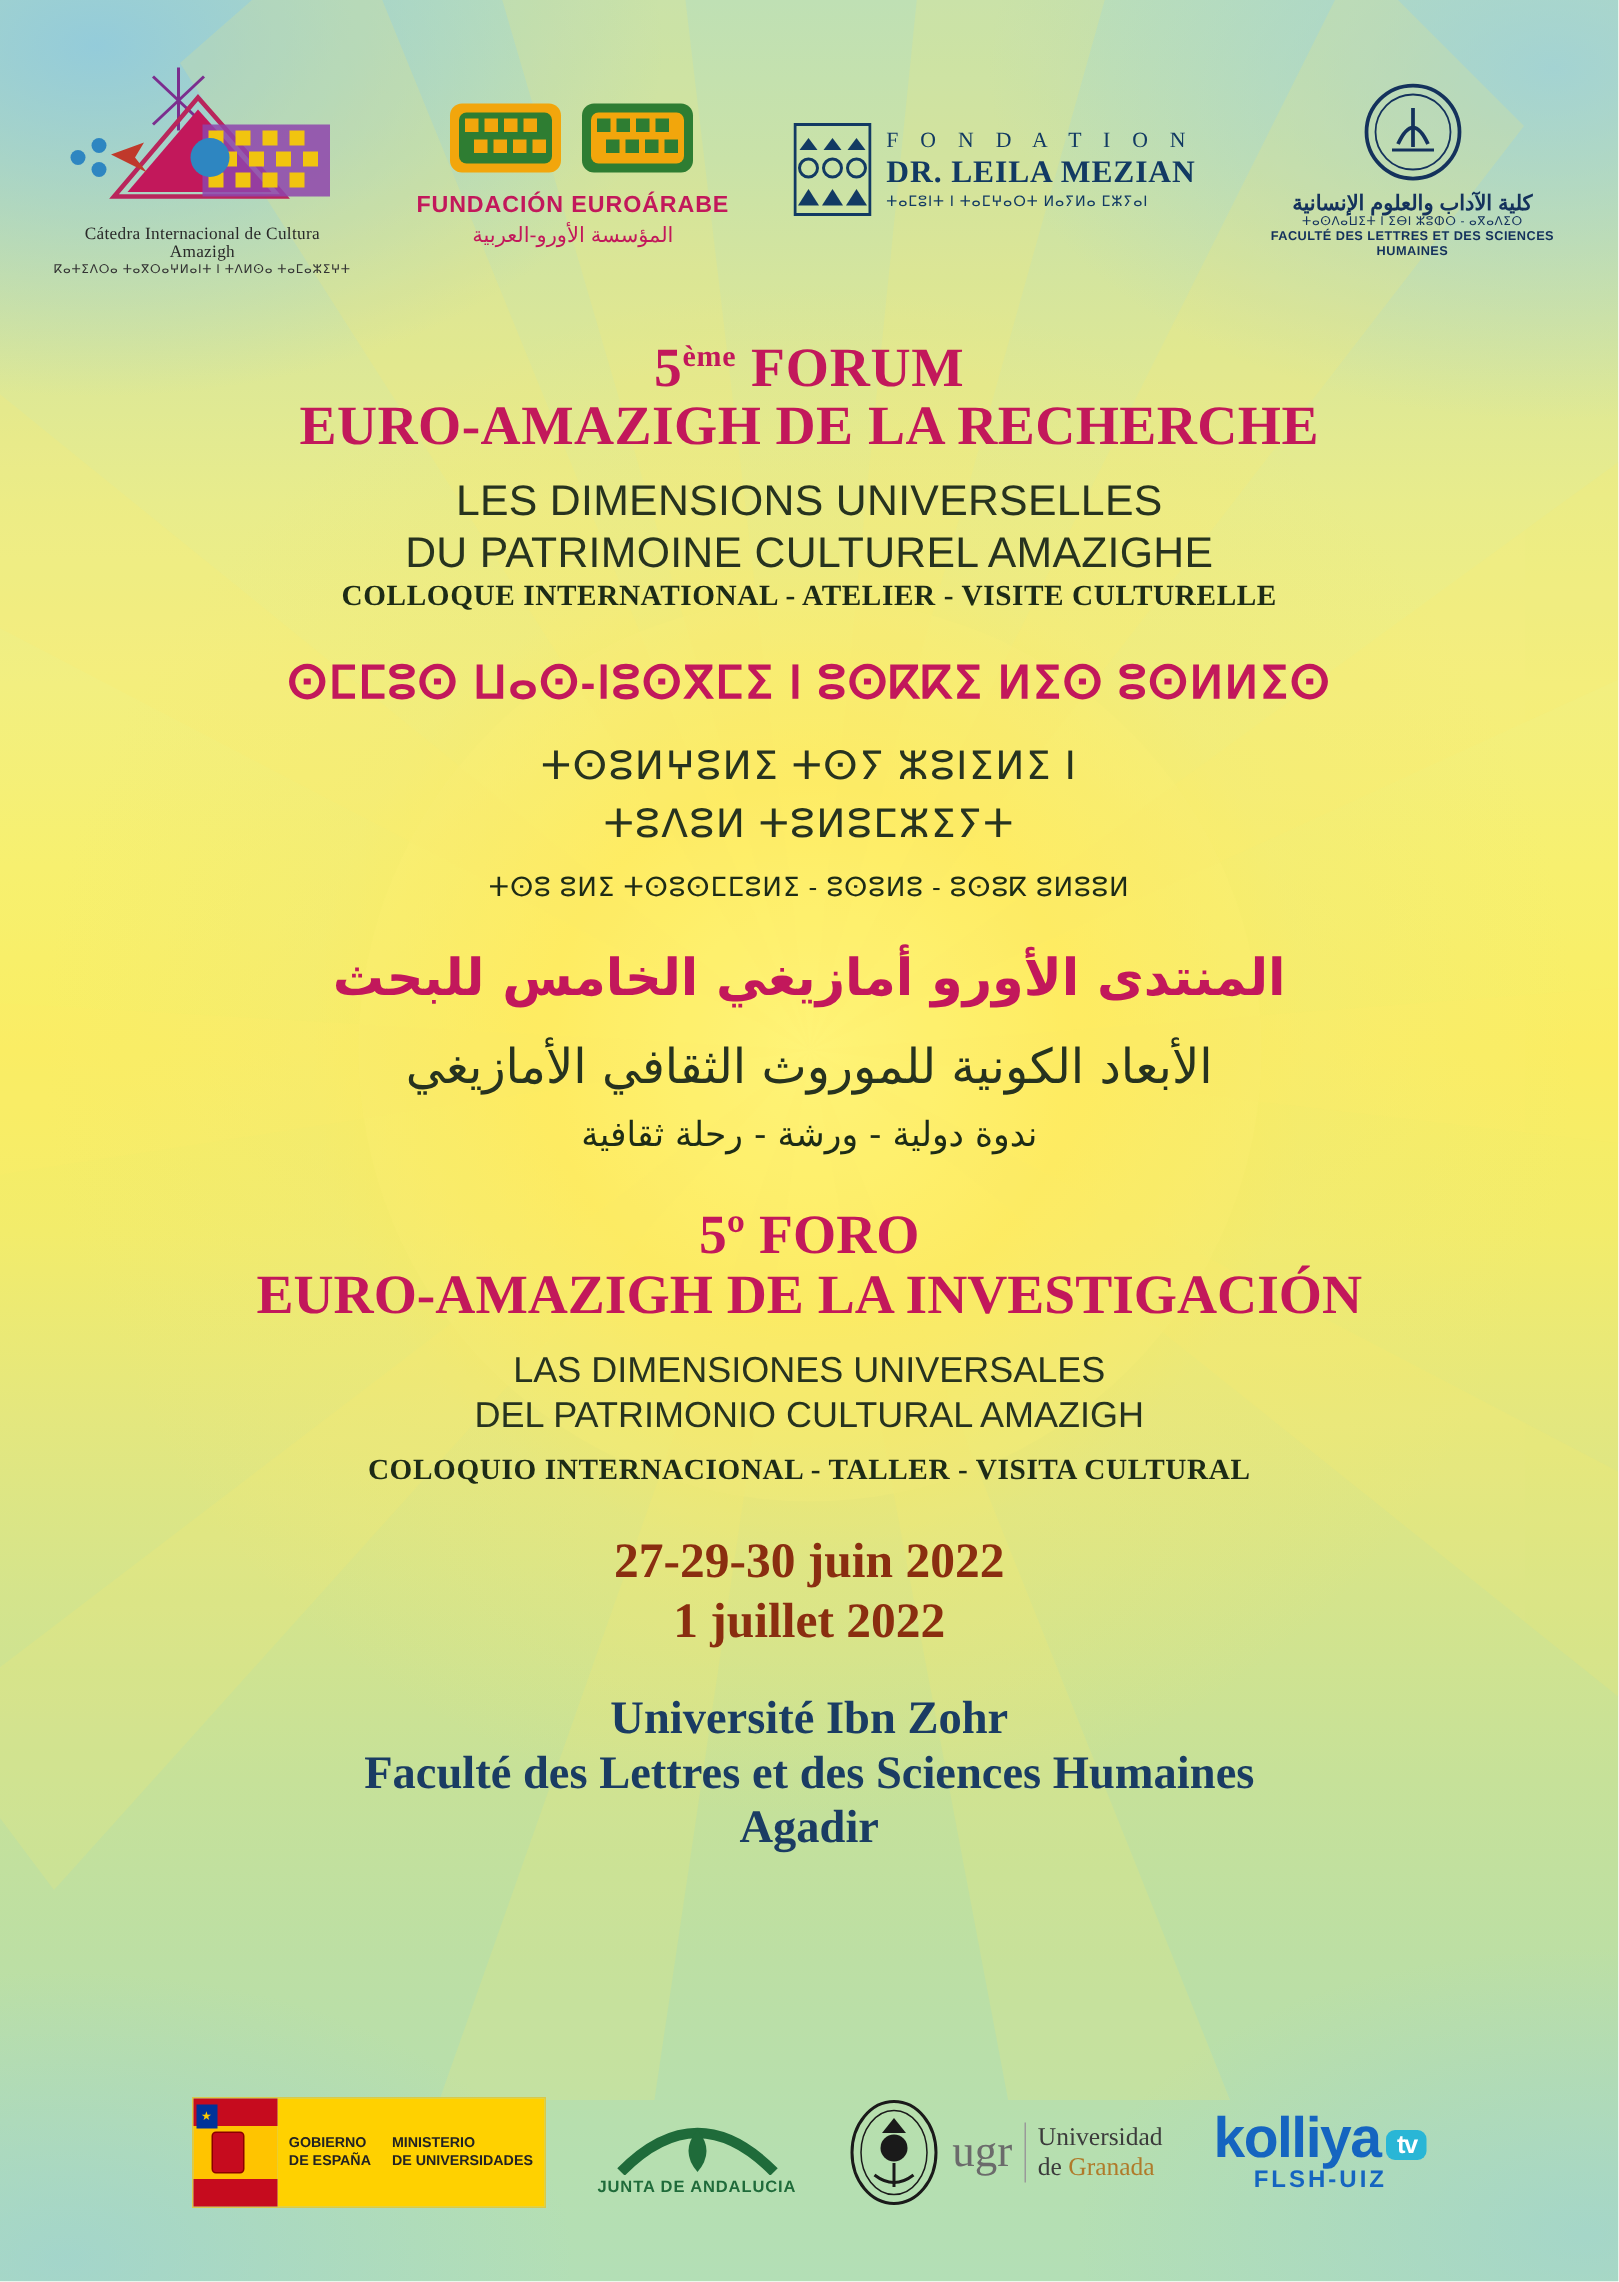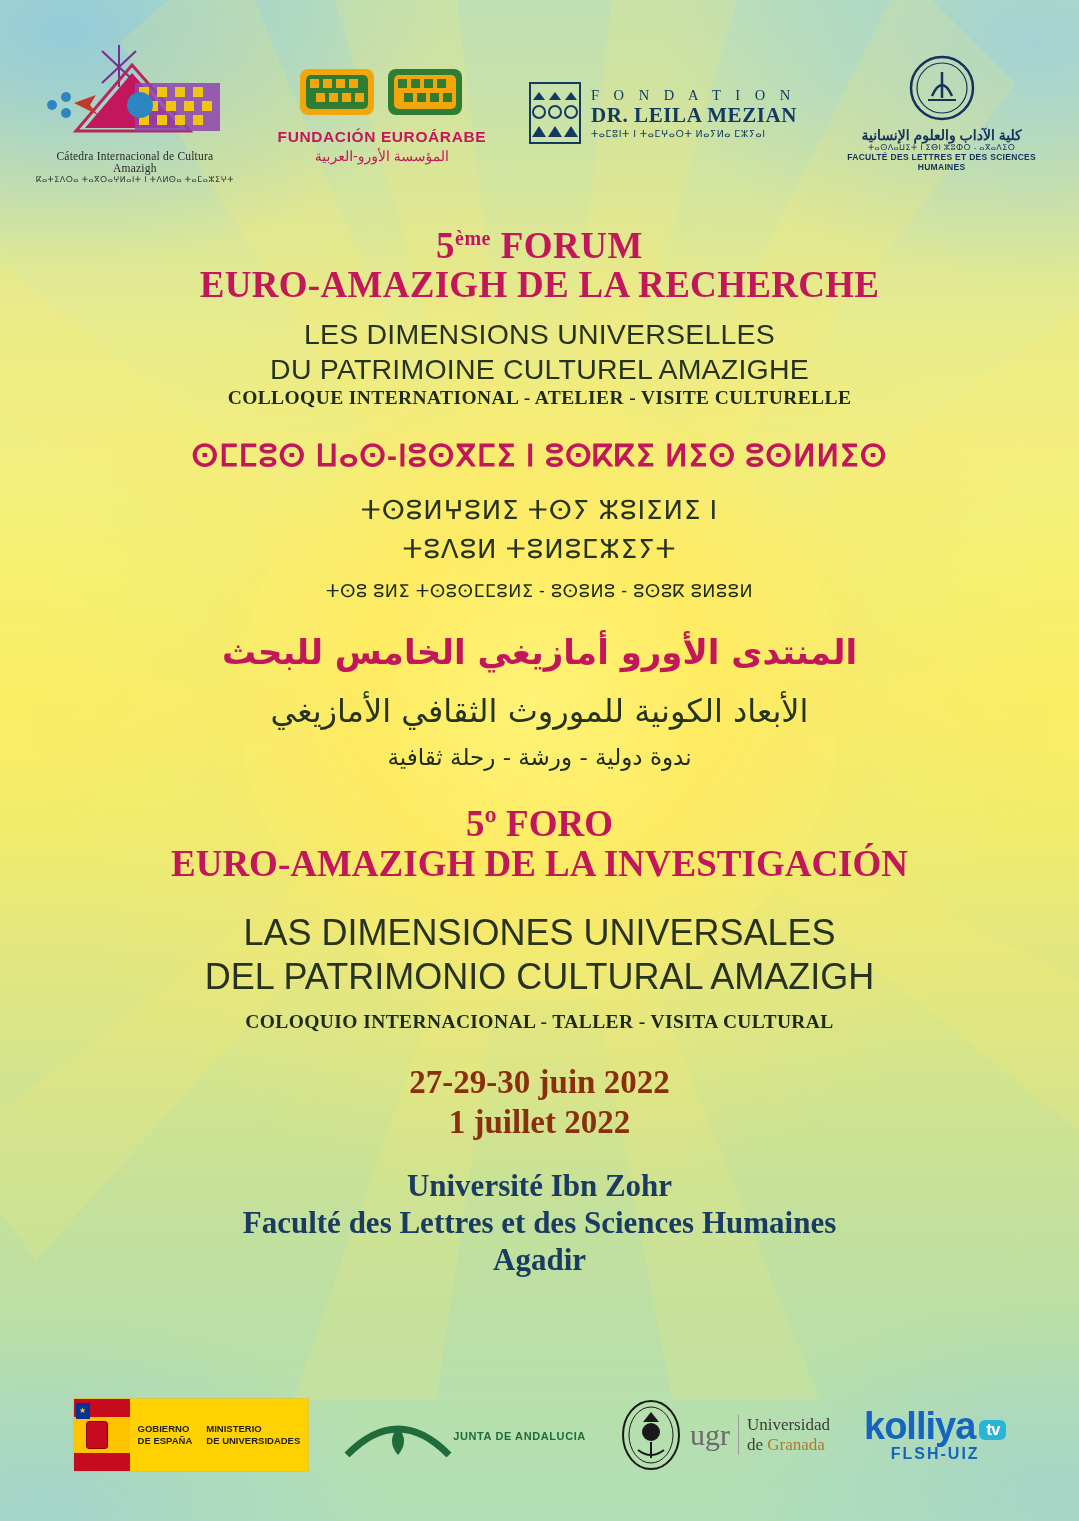--- a/index.html
+++ b/index.html
@@ -272,24 +272,24 @@
   }
   .es-2 {
     font-family: "Liberation Serif", serif;
     font-weight: bold;
     font-size: 37px;
     color: #c2185b;
     line-height: 1.08;
   }
   .es-3 {
     font-family: "Liberation Sans", sans-serif;
-    font-size: 36px;
+    font-size: 24px;
     color: #27331f;
     line-height: 1.22;
-    margin-top: 28px;
+    margin-top: 16px;
   }
   .es-4 {
     font-family: "Liberation Serif", serif;
     font-weight: bold;
     font-size: 19.5px;
     color: #1d2b16;
     letter-spacing: 0.4px;
     margin-top: 12px;
   }
 
@@ -353,21 +353,21 @@
   }
   .esp-text {
     background: #ffd100;
     display: flex;
     align-items: center;
     padding: 0 8px;
     gap: 14px;
   }
   .esp-text .blk { font-size: 9.5px; font-weight: bold; color: #222; line-height: 1.25; }
   .junta {
-    display: flex; align-items: center;
+    display: flex; flex-direction: column; align-items: center;
   }
   .junta .arc {
     width: 110px; height: 44px;
   }
   .junta .lbl {
     font-size: 11px; font-weight: bold; color: #1f6b3a; letter-spacing: 0.6px; margin-top: 2px;
   }
   .ugr { display: flex; align-items: center; gap: 8px; }
   .ugr-crest { width: 62px; height: 74px; }
   .ugr-txt { display: flex; flex-direction: column; }

